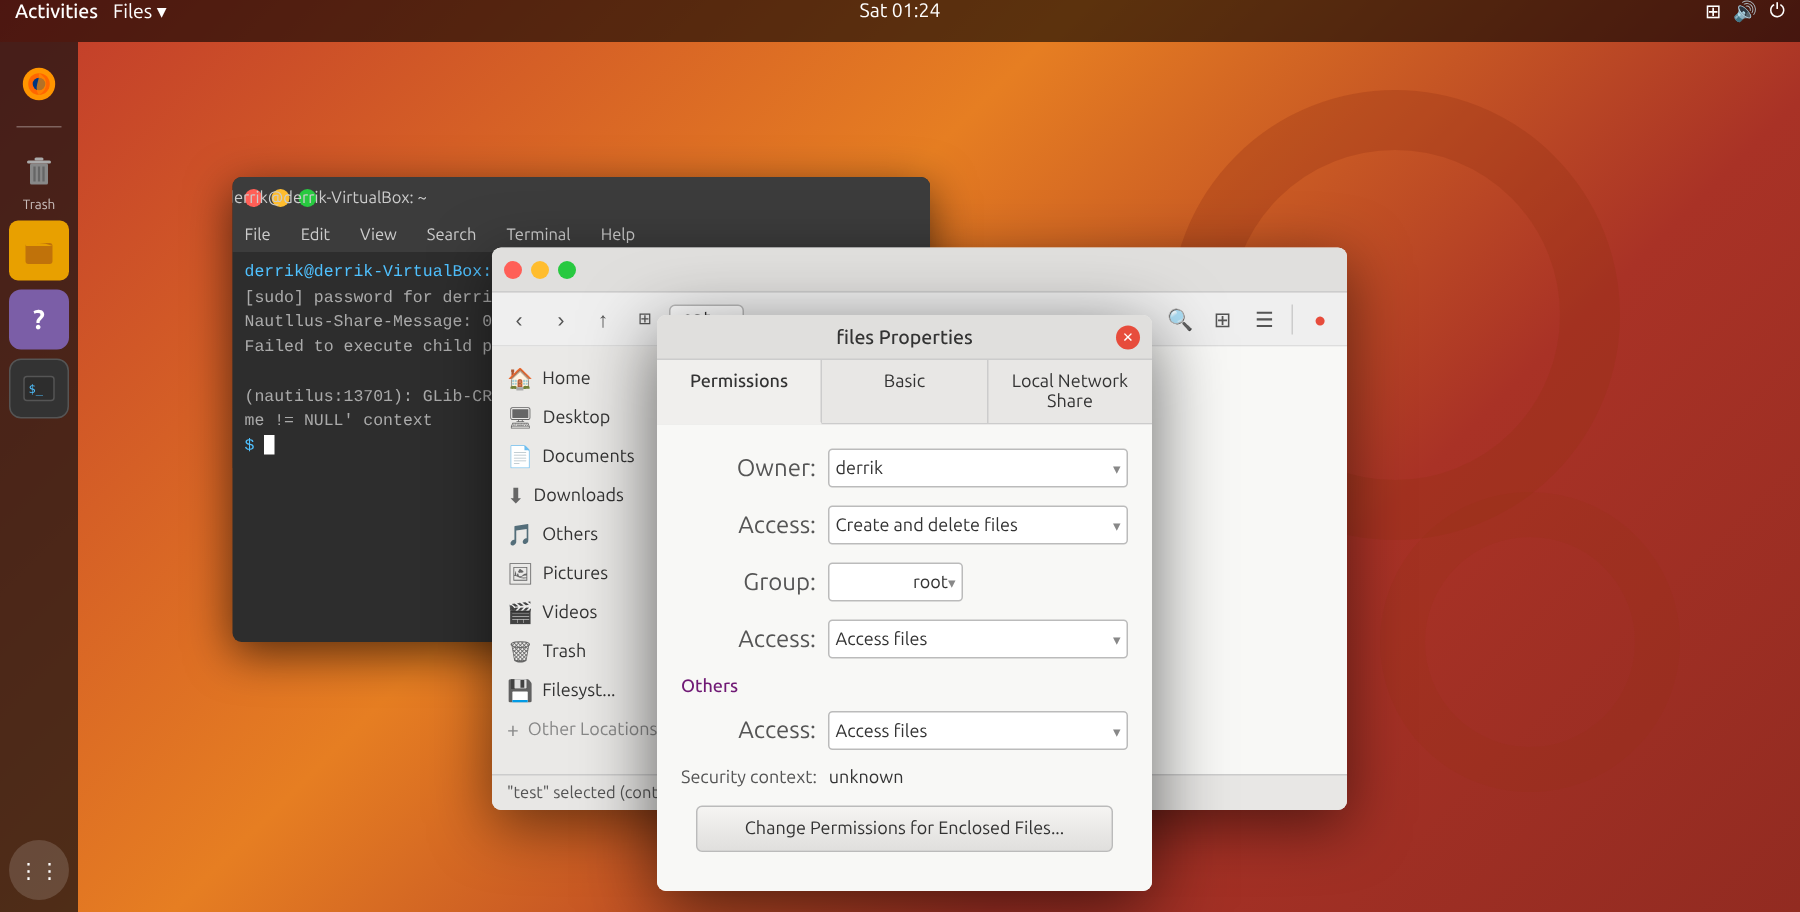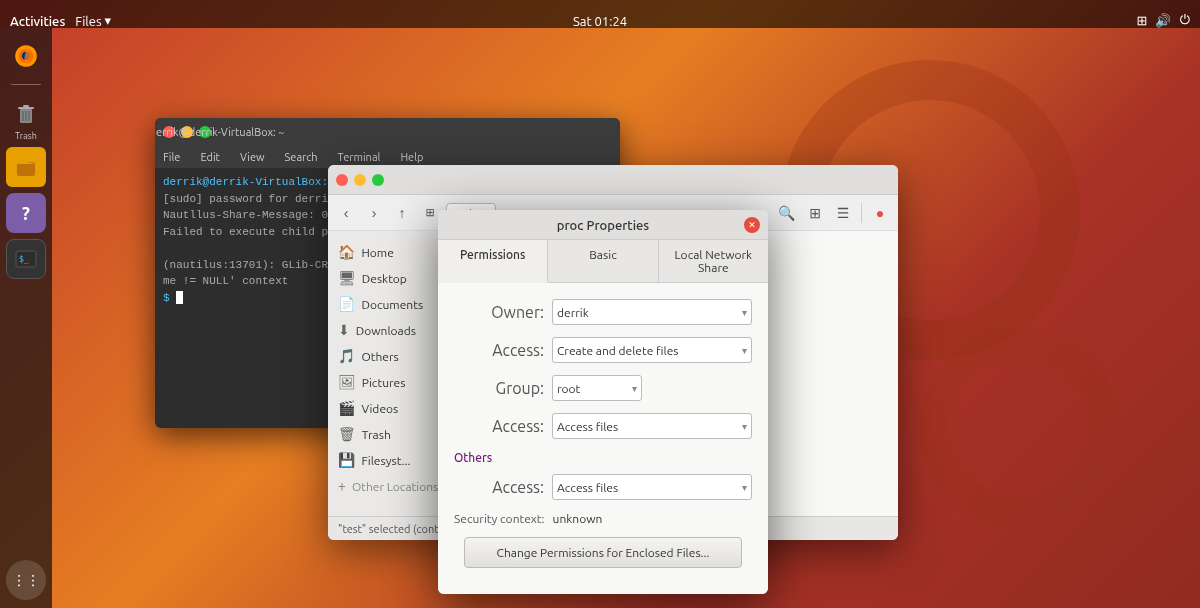--- a/index.html
+++ b/index.html
@@ -28,21 +28,21 @@
       bottom: 80px; right: 80px;
     }
 
     
     .topbar {
       position: absolute;
       top: 0; left: 0; right: 0;
       height: 28px;
       background: rgba(0,0,0,0.6);
       display: flex;
-      align-items: flex-end;
+      align-items: flex-start;
       justify-content: space-between;
       padding: 0 10px;
       z-index: 100;
     }
     .topbar-left {
       display: flex; align-items: center; gap: 10px;
     }
     .topbar-activities {
       color: white; font-size: 13px; font-weight: 500; cursor: pointer;
     }
@@ -380,21 +380,21 @@
     }
     .props-small-select {
       width: 90px;
       height: 26px;
       background: white;
       border: 1px solid #bbb;
       border-radius: 3px;
       font-size: 12px;
       color: #333;
       padding: 0 4px;
-      display: flex; align-items: center; justify-content: space-between;
+      display: flex; align-items: center; justify-content: flex-end;
       cursor: pointer;
     }
     .props-security-row {
       display: flex;
       align-items: center;
       margin-bottom: 12px;
       gap: 8px;
     }
     .props-security-label {
       font-size: 12px; color: #555;
@@ -601,21 +601,21 @@
       </div>
     </div>
   </div>
   <div class="filemanager-statusbar">
     <span>"test" selected (containing 0 items)</span>
   </div>
 </div>
 
 <div class="properties-dialog">
   <div class="props-titlebar">
-    <span class="props-title-text">proc Properties</span>
+    <span class="props-title-text">files Properties</span>
     <div class="props-close-btn">✕</div>
   </div>
   <div class="props-tabs">
     <div class="props-tab active">
       <span>Permissions</span>
     </div>
     <div class="props-tab">
       <span>Basic</span>
     </div>
     <div class="props-tab">

